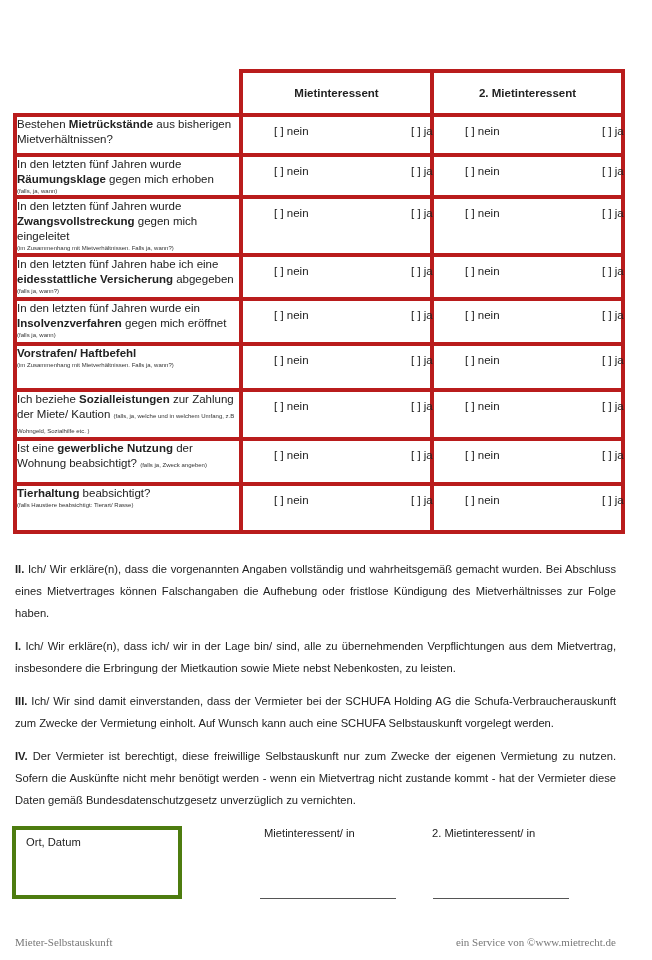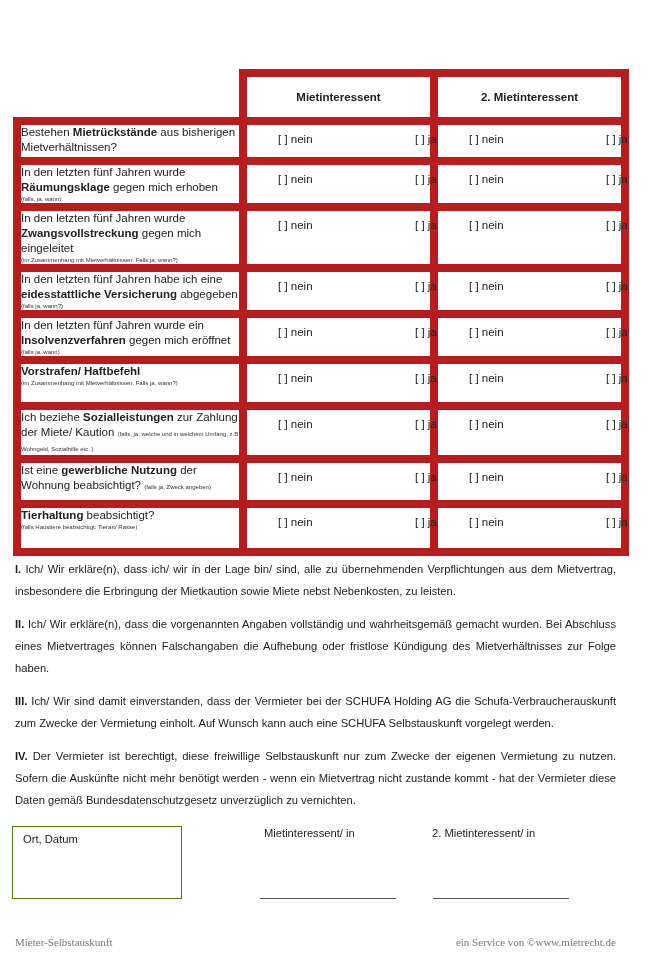--- a/index.html
+++ b/index.html
@@ -7,38 +7,38 @@
     width: 652px; height: 960px; position: relative; overflow: hidden;
     font-family: "Liberation Sans", "DejaVu Sans", sans-serif;
     color: #222;
   }
   .tbl {
     position: absolute; left: 13px; top: 69px;
     border-collapse: collapse; table-layout: fixed;
     width: 608px;
   }
   .tbl td, .tbl th {
-    border: 8px solid #b91c1c; padding: 0; vertical-align: top;
+    border: 4px solid #b91c1c; padding: 0; vertical-align: top;
   }
   .tbl th.blank { border: none; border-right: 2px solid #8c8c8c; border-bottom: 2px solid #8c8c8c; }
   .tbl th {
     height: 40px; font-size: 11.5px; font-weight: bold; vertical-align: middle; text-align: center;
   }
   .q { padding: 2px 3px 2px 4px; font-size: 11.5px; line-height: 15px; }
   .q b { font-weight: bold; }
   .note { font-size: 6px; line-height: 8px; color: #333; display: inline; }
   .note.block { display: block; }
   .opts { position: relative; height: 100%; font-size: 11.5px; }
   .opt { position: absolute; top: 8px; white-space: nowrap; }
   .opt.nein { left: 31px; }
   .opt.ja { left: 128px; padding-left: 40px; }
   .paras { position: absolute; left: 15px; top: 558px; width: 601px; font-size: 11.2px; line-height: 22px; color: #222; }
   .paras p { margin: 0 0 11px 0; text-align: justify; }
   .paras p b { font-weight: bold; }
-  .ortbox { position: absolute; left: 12px; top: 826px; width: 170px; height: 73px; border: 1px solid #4d7c0f; box-sizing: border-box; }
+  .ortbox { position: absolute; left: 12px; top: 826px; width: 170px; height: 73px; border: 4px solid #4d7c0f; box-sizing: border-box; }
   .ortbox span { position: absolute; left: 10px; top: 6px; font-size: 11.2px; }
   .sig { position: absolute; font-size: 11.2px; }
   .line { position: absolute; height: 1px; background: #555; }
   .foot { position: absolute; top: 936px; font-size: 11px; color: #777; font-family: Liberation Serif, serif; }
 </style>
 </head>
 <body>
 
 <table class="tbl">
   <colgroup>
@@ -186,22 +186,22 @@
           <div class="opts">
             <span class="opt nein">[  ] nein</span>
             <span class="opt ja">[  ] ja</span>
           </div>
         </td>
       </tr>
     </tbody>
 </table>
 
 <div class="paras">
+  <p><b>II.</b><span> Ich/ Wir erkläre(n), dass die vorgenannten Angaben vollständig und wahrheitsgemäß gemacht wurden. Bei Abschluss eines Mietvertrages können Falschangaben die Aufhebung oder fristlose Kündigung des Mietverhältnisses zur Folge haben.</span></p>
   <p><b>I.</b><span> Ich/ Wir erkläre(n), dass ich/ wir in der Lage bin/ sind, alle zu übernehmenden Verpflichtungen aus dem Mietvertrag, insbesondere die Erbringung der Mietkaution sowie Miete nebst Nebenkosten, zu leisten.</span></p>
-  <p><b>II.</b><span> Ich/ Wir erkläre(n), dass die vorgenannten Angaben vollständig und wahrheitsgemäß gemacht wurden. Bei Abschluss eines Mietvertrages können Falschangaben die Aufhebung oder fristlose Kündigung des Mietverhältnisses zur Folge haben.</span></p>
   <p><b>III.</b><span> Ich/ Wir sind damit einverstanden, dass der Vermieter bei der SCHUFA Holding AG die Schufa-Verbraucherauskunft zum Zwecke der Vermietung einholt. Auf Wunsch kann auch eine SCHUFA Selbstauskunft vorgelegt werden.</span></p>
   <p><b>IV.</b><span> Der Vermieter ist berechtigt, diese freiwillige Selbstauskunft nur zum Zwecke der eigenen Vermietung zu nutzen. Sofern die Auskünfte nicht mehr benötigt werden - wenn ein Mietvertrag nicht zustande kommt - hat der Vermieter diese Daten gemäß Bundesdatenschutzgesetz unverzüglich zu vernichten.</span></p>
 </div>
 
 <div class="ortbox">
   <span>Ort, Datum</span>
 </div>
 <div class="sig" style="left:264px; top:827px;">Mietinteressent/ in</div>
 <div class="line" style="left:260px; top:898px; width:136px;"></div>
 <div class="sig" style="left:432px; top:827px;">2. Mietinteressent/ in</div>

